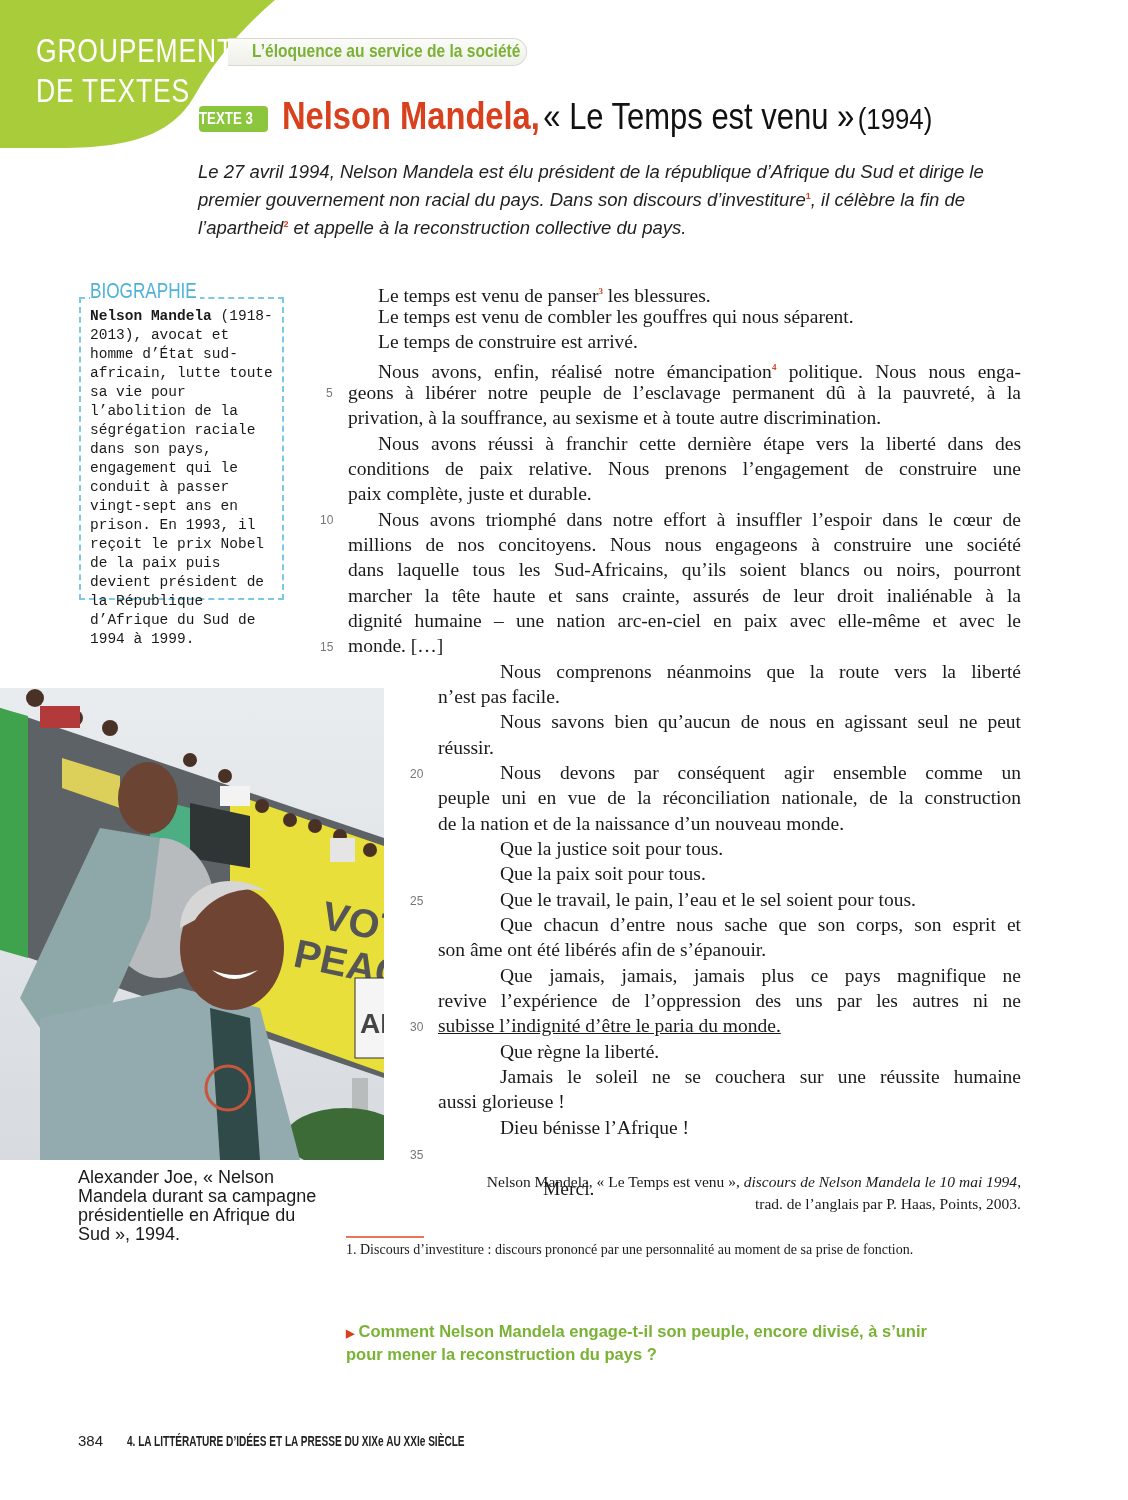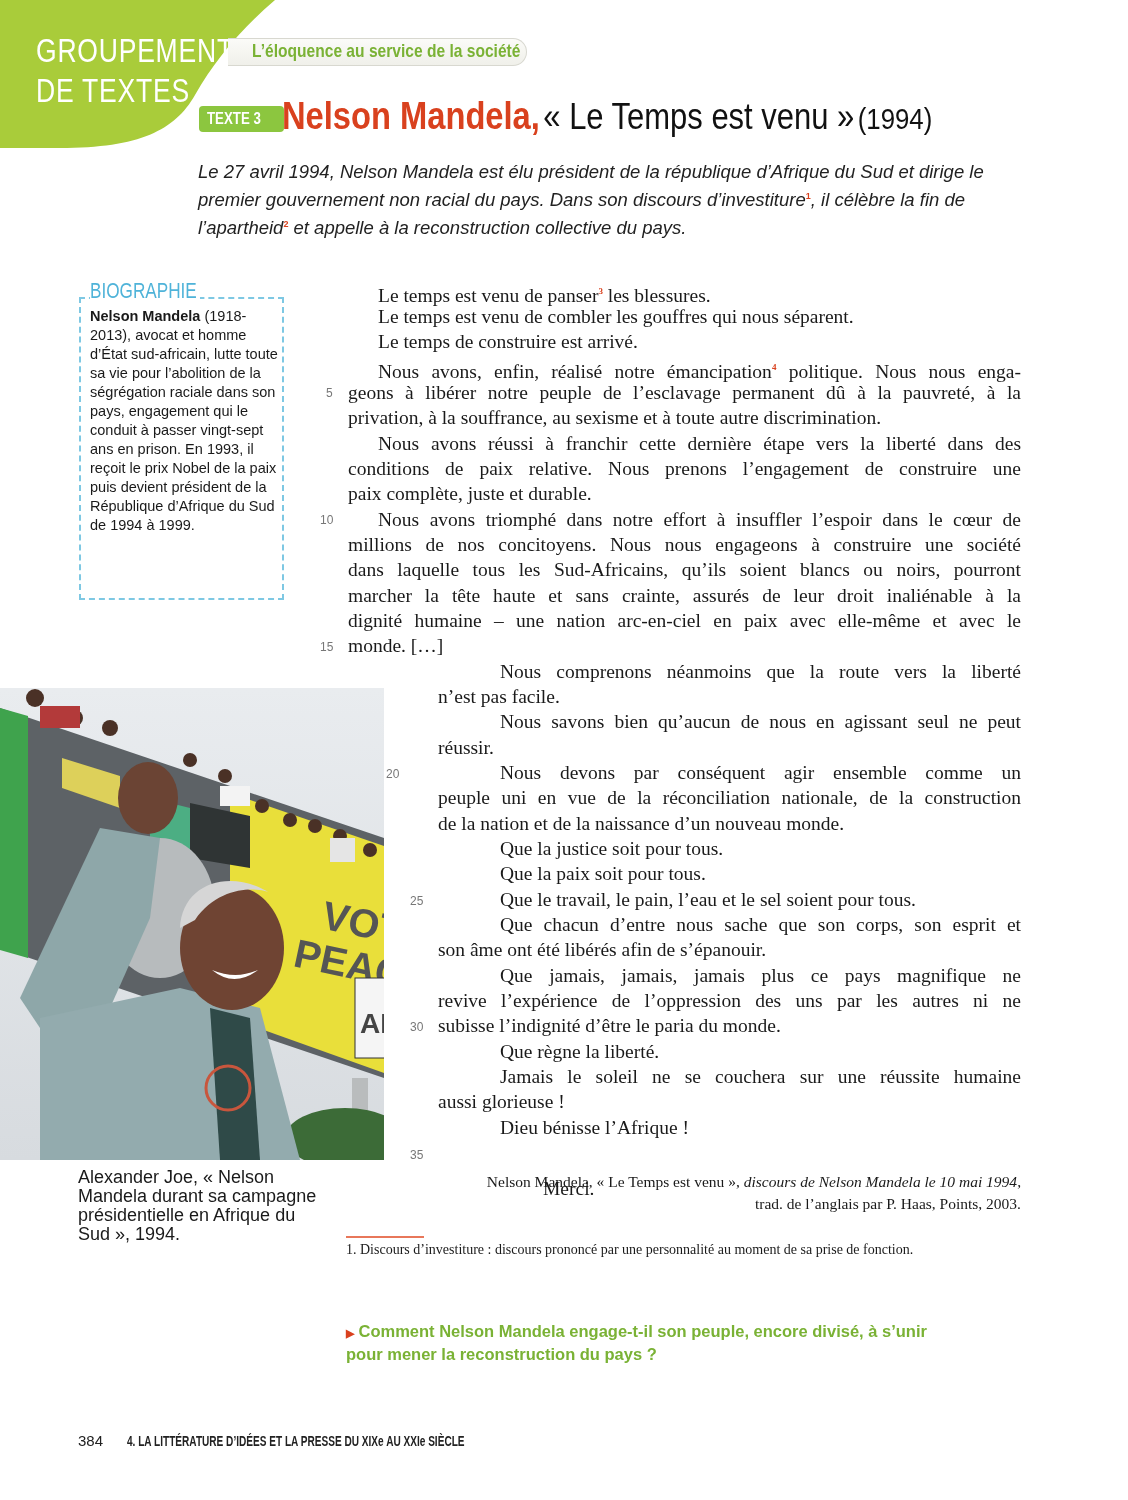--- a/index.html
+++ b/index.html
@@ -21,21 +21,21 @@
     position: absolute; left: 228px; top: 38px; width: 298px; height: 26px;
     border: 1px solid #d8d8d0; border-left: none; border-radius: 0 14px 14px 0;
     background: linear-gradient(#fbfbf8, #f0f0ea);
   }
   .theme-text {
     position: absolute; left: 252px; top: 40px; color: #7ab235;
     font-family: "Liberation Sans", sans-serif; font-size: 19px; font-weight: bold;
     transform: scaleX(0.82); transform-origin: left top; white-space: nowrap;
   }
   .texte-badge {
-    position: absolute; left: 199px; top: 106px; height: 26px; padding: 0 8px;
+    position: absolute; left: 199px; top: 106px; height: 26px; padding: 0 0;
     background: #8cc63f; color: #fff; border-radius: 4px;
     font-family: "Liberation Sans", sans-serif; font-weight: bold; font-size: 17px;
     line-height: 26px; white-space: nowrap;
   }
   .texte-badge span { display: inline-block; transform: scaleX(0.78); transform-origin: left center; }
   .title-line {
     position: absolute; left: 282px; top: 95px; white-space: nowrap;
     transform: scaleX(0.86); transform-origin: left top;
   }
   .title-author {
@@ -61,21 +61,21 @@
     position: absolute; left: 90px; top: 278px; color: #4fb3d9;
     font-family: "Liberation Sans", sans-serif; font-size: 22px;
     transform: scaleX(0.78); transform-origin: left top; background: #fff; padding-right: 4px;
   }
   .bio-box {
     position: absolute; left: 79px; top: 297px; width: 205px; height: 303px;
     border: 2px dashed #7ec8e3; box-sizing: border-box;
   }
   .bio-text {
     position: absolute; left: 90px; top: 307px; width: 190px;
-    font-family: Liberation Sans, sans-serif; font-size: 14.5px; line-height: 19px; color: #1a1a1a;
+    font-family: Liberation Mono, monospace; font-size: 14.5px; line-height: 19px; color: #1a1a1a;
   }
   .bio-text b { font-weight: bold; }
 
   
   .line-num {
     position: absolute; font-family: "Liberation Sans", sans-serif; font-size: 12px; color: #777;
   }
   .ml {
     position: absolute; font-size: 19.5px; line-height: 25.4px; white-space: nowrap; color: #1a1a1a;
   }
@@ -166,34 +166,34 @@
   <div class="ml just" style="left:348px; top:557px; width:673px;">dans laquelle tous les Sud-Africains, qu’ils soient blancs ou noirs, pourront</div>
   <div class="ml just" style="left:348px; top:583px; width:673px;">marcher la tête haute et sans crainte, assurés de leur droit inaliénable à la</div>
   <div class="ml just" style="left:348px; top:608px; width:673px;">dignité humaine – une nation arc-en-ciel en paix avec elle-même et avec le</div>
   <div class="line-num" style="left:320px; top:640px;">15</div>
   <div class="ml" style="left:348px; top:633px;">monde. […]</div>
 
   <div class="ml just" style="left:500px; top:659px; width:521px;">Nous comprenons néanmoins que la route vers la liberté</div>
   <div class="ml" style="left:438px; top:684px;">n’est pas facile.</div>
   <div class="ml just" style="left:500px; top:709px; width:521px;">Nous savons bien qu’aucun de nous en agissant seul ne peut</div>
   <div class="ml" style="left:438px; top:735px;">réussir.</div>
-  <div class="line-num" style="left:386px; top:767px;">20</div>
+  <div class="line-num" style="left:410px; top:767px;">20</div>
   <div class="ml just" style="left:500px; top:760px; width:521px;">Nous devons par conséquent agir ensemble comme un</div>
   <div class="ml just" style="left:438px; top:785px; width:583px;">peuple uni en vue de la réconciliation nationale, de la construction</div>
   <div class="ml" style="left:438px; top:811px;">de la nation et de la naissance d’un nouveau monde.</div>
   <div class="ml" style="left:500px; top:836px;">Que la justice soit pour tous.</div>
   <div class="ml" style="left:500px; top:861px;">Que la paix soit pour tous.</div>
   <div class="line-num" style="left:410px; top:894px;">25</div>
   <div class="ml" style="left:500px; top:887px;text-align:center;">Que le travail, le pain, l’eau et le sel soient pour tous.</div>
   <div class="ml just" style="left:500px; top:912px; width:521px;">Que chacun d’entre nous sache que son corps, son esprit et</div>
   <div class="ml" style="left:438px; top:937px;">son âme ont été libérés afin de s’épanouir.</div>
   <div class="ml just" style="left:500px; top:963px; width:521px;">Que jamais, jamais, jamais plus ce pays magnifique ne</div>
   <div class="ml just" style="left:438px; top:988px; width:583px;">revive l’expérience de l’oppression des uns par les autres ni ne</div>
   <div class="line-num" style="left:410px; top:1020px;">30</div>
-  <div class="ml" style="left:438px; top:1013px;">subisse l’indignité d’être le paria du monde.</div>
+  <div class="ml" style="left:438px; top:1013px;text-decoration:underline;">subisse l’indignité d’être le paria du monde.</div>
   <div class="ml" style="left:500px; top:1039px;">Que règne la liberté.</div>
   <div class="ml just" style="left:500px; top:1064px; width:521px;">Jamais le soleil ne se couchera sur une réussite humaine</div>
   <div class="ml" style="left:438px; top:1089px;">aussi glorieuse !</div>
   <div class="ml" style="left:500px; top:1115px;">Dieu bénisse l’Afrique !</div>
   <div class="line-num" style="left:410px; top:1148px;">35</div>
   <div class="ml" style="left:500px; top:1176px;margin-left:43px;">Merci.</div>
 </div>
 
 <div class="source">
   <div><span>Nelson Mandela, « Le Temps est venu », </span><i>discours de Nelson Mandela le 10 mai 1994</i><span>,</span></div>

